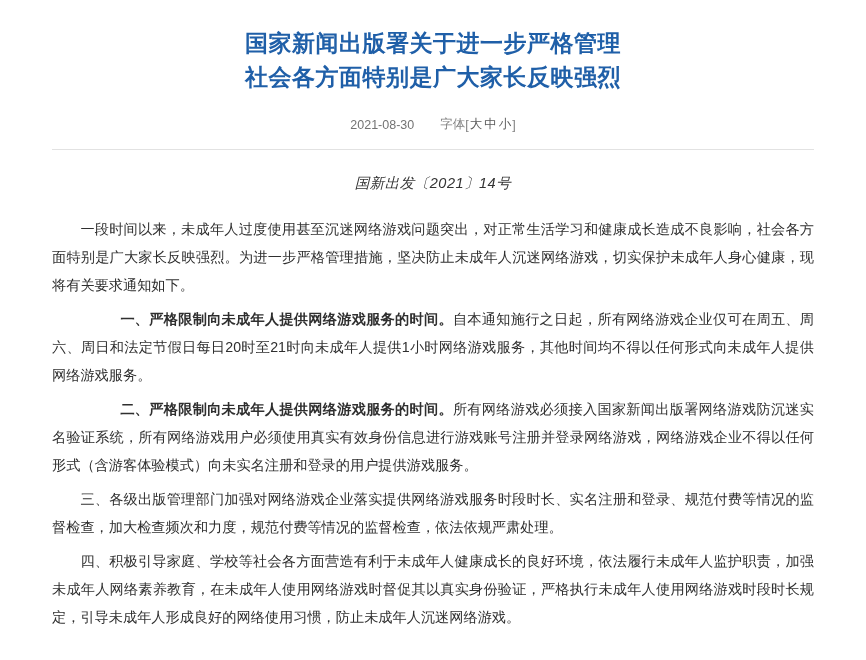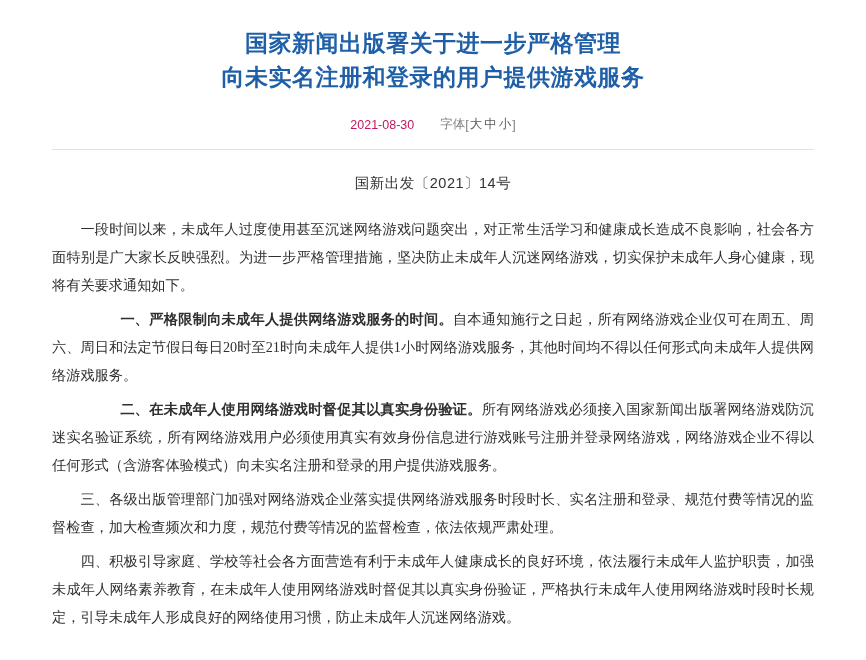--- a/index.html
+++ b/index.html
@@ -37,21 +37,21 @@
   .meta-bar {
     margin-top: 22px;
     display: flex;
     justify-content: center;
     align-items: center;
     gap: 26px;
     font-size: 12.5px;
     color: #7d7d7d;
   }
   .meta-date {
-    color: #be185d;
+    color: #737373;
   }
   .font-size-group {
     color: #808080;
     display: flex;
     align-items: center;
     gap: 0;
   }
   .font-size-group .fs-label {
     color: #808080;
   }
@@ -67,51 +67,51 @@
     margin-top: 16px;
     border-top: 1px solid #e2e2e2;
     width: 100%;
   }
   .doc-number {
     margin-top: 24px;
     text-align: center;
     font-size: 14.5px;
     color: #333333;
     letter-spacing: 0.5px;
+    font-style: italic;
   }
   .body-text {
     margin-top: 22px;
     font-size: 14.2px;
     line-height: 28px;
     color: #2f2f2f;
     text-align: justify;
   }
   .body-text p {
     margin: 0 0 6px 0;
   }
   .p-indent {
     text-indent: 2em;
-    font-family: Liberation Serif, serif;
   }
   .p-noindent {
     text-indent: 0;
   }
   b.em {
     font-weight: bold;
     margin-left: 40px;
   }
 </style>
 </head>
 <body>
 
 <div class="page">
 
   <h1 class="doc-title">
     <span class="line">国家新闻出版署关于进一步严格管理</span>
-    <span class="line">向未实名注册和登录的用户提供游戏服务</span>
+    <span class="line">社会各方面特别是广大家长反映强烈</span>
   </h1>
 
   <div class="meta-bar">
     <span class="meta-date">2021-08-30</span>
     <span class="font-size-group">
       <span class="fs-label">字体</span>
       <span class="bracket">[</span>
       <span class="fs-opt">大</span>
       <span class="fs-opt">中</span>
       <span class="fs-opt">小</span>
@@ -124,21 +124,21 @@
   <div class="doc-number">国新出发〔2021〕14号</div>
 
   <div class="body-text">
     <p class="p-indent">
       <span>一段时间以来，未成年人过度使用甚至沉迷网络游戏问题突出，对正常生活学习和健康成长造成不良影响，社会各方面特别是广大家长反映强烈。为进一步严格管理措施，坚决防止未成年人沉迷网络游戏，切实保护未成年人身心健康，现将有关要求通知如下。</span>
     </p>
     <p class="p-indent">
       <b class="em">一、严格限制向未成年人提供网络游戏服务的时间。</b><span>自本通知施行之日起，所有网络游戏企业仅可在周五、周六、周日和法定节假日每日20时至21时向未成年人提供1小时网络游戏服务，其他时间均不得以任何形式向未成年人提供网络游戏服务。</span>
     </p>
     <p class="p-indent">
-      <b class="em">二、在未成年人使用网络游戏时督促其以真实身份验证。</b><span>所有网络游戏必须接入国家新闻出版署网络游戏防沉迷实名验证系统，所有网络游戏用户必须使用真实有效身份信息进行游戏账号注册并登录网络游戏，网络游戏企业不得以任何形式（含游客体验模式）向未实名注册和登录的用户提供游戏服务。</span>
+      <b class="em">二、严格限制向未成年人提供网络游戏服务的时间。</b><span>所有网络游戏必须接入国家新闻出版署网络游戏防沉迷实名验证系统，所有网络游戏用户必须使用真实有效身份信息进行游戏账号注册并登录网络游戏，网络游戏企业不得以任何形式（含游客体验模式）向未实名注册和登录的用户提供游戏服务。</span>
     </p>
     <p class="p-indent">
       <span>三、各级出版管理部门加强对网络游戏企业落实提供网络游戏服务时段时长、实名注册和登录、规范付费等情况的监督检查，</span><span>加大检查频次和力度，规范付费等情况的监督检查，依法依规严肃处理。</span>
     </p>
     <p class="p-indent">
       <span>四、积极引导家庭、学校等社会各方面营造有利于未成年人健康成长的良好环境，依法履行未成年人监护职责，加强未成年人网络素养教育，在未成年人使用网络游戏时督促其以真实身份验证，严格执行未成年人使用网络游戏时段时长规定，引导未成年人形成良好的网络使用习惯，防止未成年人沉迷网络游戏。</span>
     </p>
 
   </div>
 

